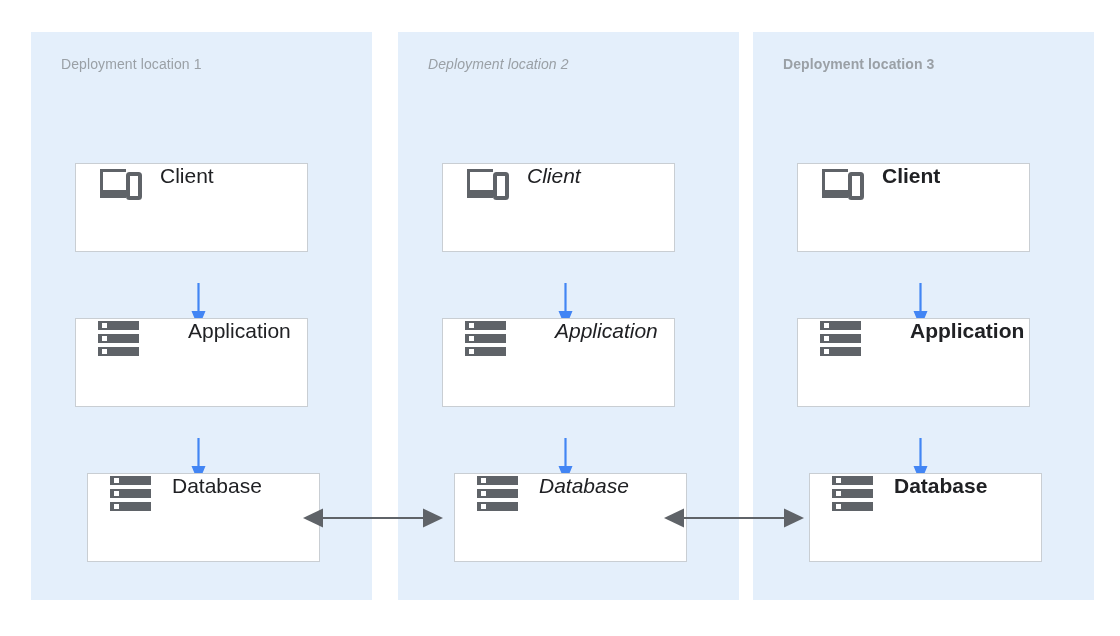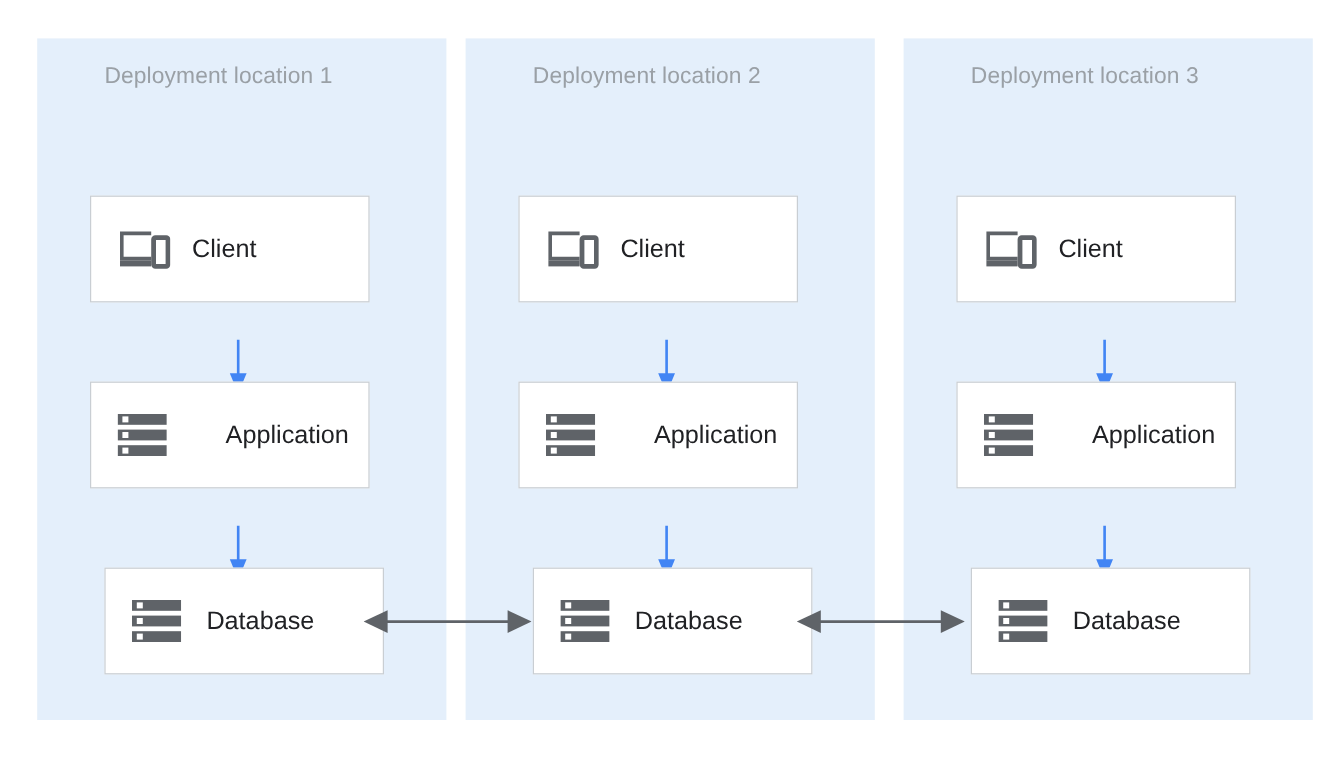--- a/index.html
+++ b/index.html
@@ -16,46 +16,45 @@
   
   .panel{
     position:absolute;
     top:32px;
     width:341px;
     height:568px;
     background:#e4effb;
     box-sizing:border-box;
   }
   #panel-0{left:31px;}
-  #panel-1{left:388px;}
-  #panel-2{left:753px;}
+  #panel-1{left:398px;font-style:italic;}
+  #panel-2{left:753px;font-weight:bold;}
 
   .panel-title{
     position:absolute;
     left:30px;
     top:20px;
-    font-size:19px;
+    font-size:14px;
     line-height:24px;
     color:#9aa0a6;
     letter-spacing:.1px;
     white-space:nowrap;
-    margin-left:26px;
   }
 
   
   .node{
     position:absolute;
     left:44px;
     width:233px;
     height:89px;
     background:#ffffff;
     border:1px solid #c9ced3;
     box-sizing:border-box;
     display:flex;
-    align-items:center;
+    align-items:flex-start;
     padding-left:22px;
   }
   .node.client{top:131px;}
   .node.app{top:286px;gap:28px;}
   .node.db{top:441px;margin-left:12px;}
 
   .node-icon{
     width:46px;
     height:40px;
     flex:0 0 46px;

